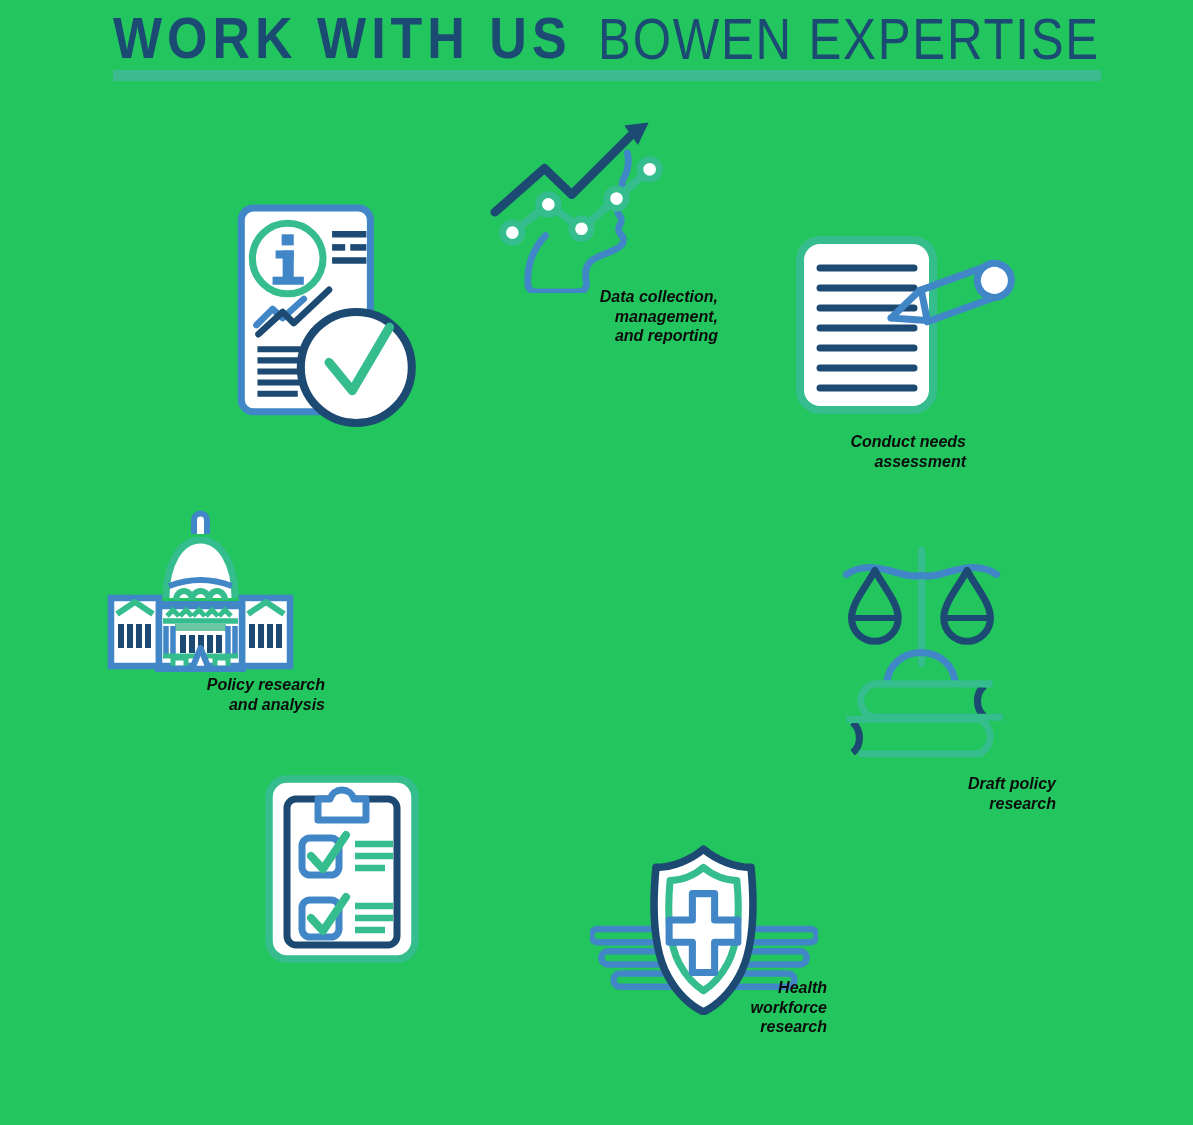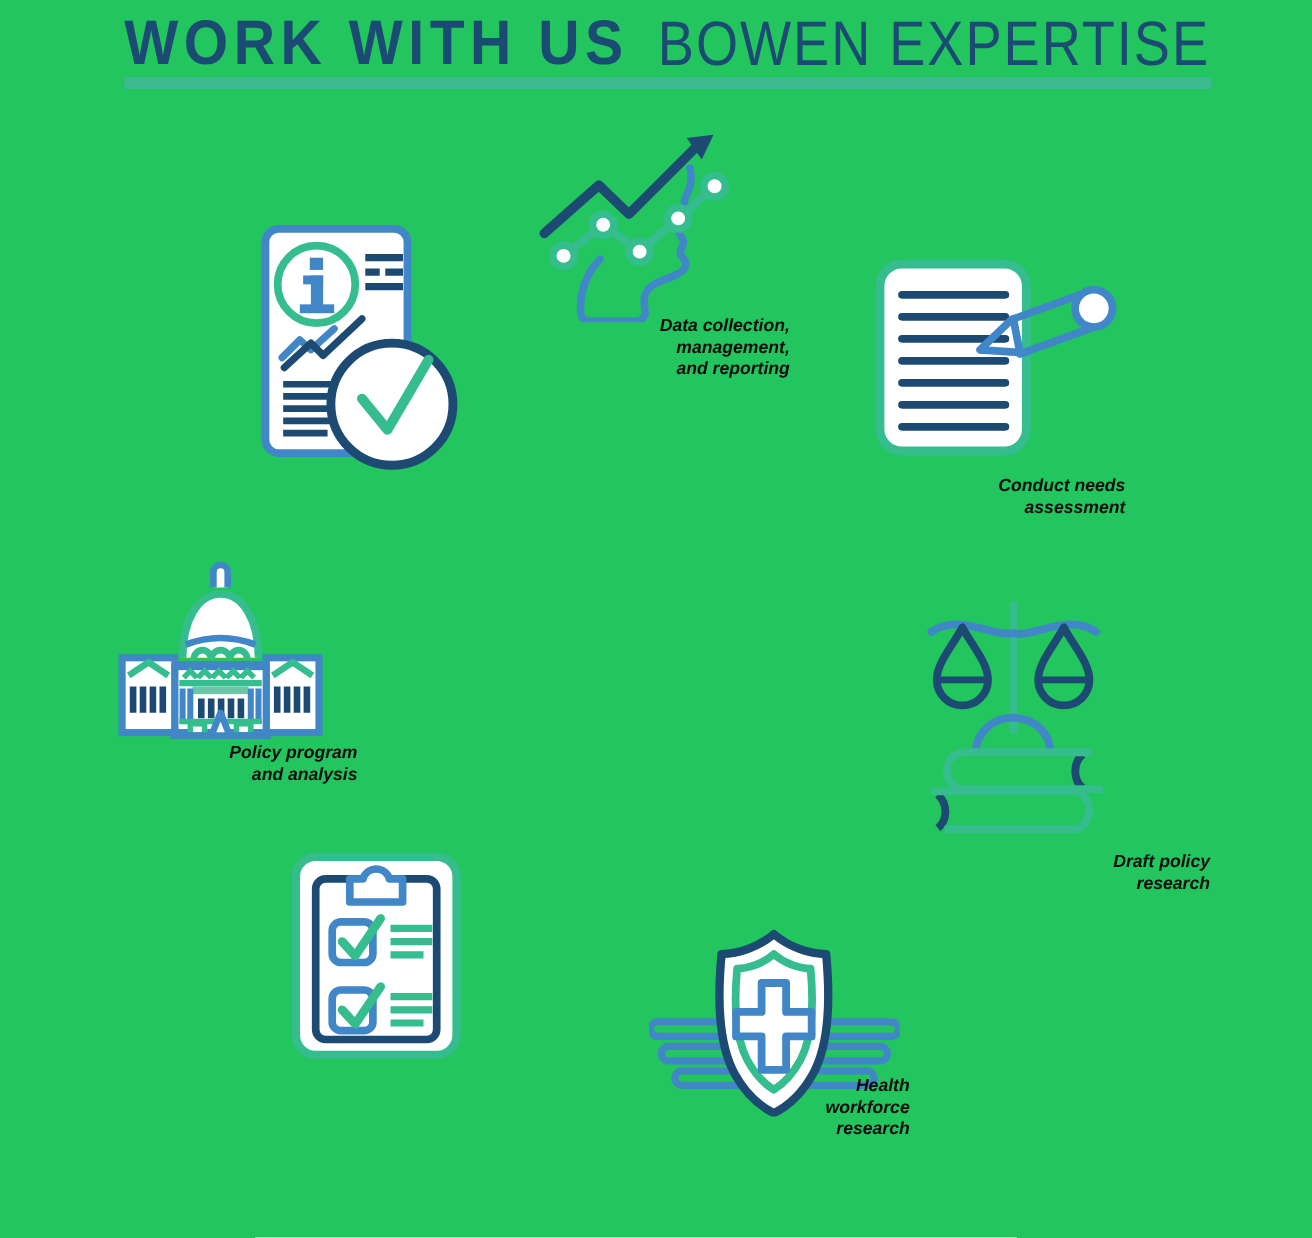--- a/index.html
+++ b/index.html
@@ -92,21 +92,21 @@
         <line x1="32" y1="136" x2="126" y2="136"></line>
         <line x1="32" y1="156" x2="126" y2="156"></line>
       </g>
       <g transform="translate(103,86) rotate(-20)" stroke="var(--blue)" stroke-width="7" stroke-linecap="round" stroke-linejoin="round">
         <path d="M0,0 L36,-16 H104 M0,0 L36,16 H104" fill="none"></path>
         <line x1="38" y1="-16" x2="33" y2="16"></line>
         <circle cx="110" cy="0" r="17" fill="#fff"></circle>
       </g>
     </svg>
   </div>
-  <div class="label" style="left:763px;top:432px;width:260px;">Conduct needs
+  <div class="label" style="left:706px;top:432px;width:260px;">Conduct needs
 assessment</div>
 
   <div class="icon" style="left:103px;top:500px;">
     <svg width="195" height="172" viewBox="0 0 195 172">
       <path d="M91,34 V20 a6.5,6.5 0 0 1 13,0 V34" fill="#fff" stroke="var(--blue)" stroke-width="6"></path>
       <path d="M63,98 C63,64 77,40 97.5,40 C118,40 132,64 132,98" fill="#fff" stroke="var(--green)" stroke-width="7"></path>
       <path d="M66,86 Q97.5,74 129,86" fill="none" stroke="var(--blue)" stroke-width="6"></path>
       <path d="M73,100 a8,9 0 0 1 16,0 M89,100 a8.5,9 0 0 1 17,0 M106,100 a8,9 0 0 1 16,0" fill="none" stroke="var(--green)" stroke-width="6"></path>
       <line x1="57" y1="104" x2="138" y2="104" stroke="var(--blue)" stroke-width="6"></line>
       <rect x="8" y="98" width="48" height="68" fill="#fff" stroke="var(--blue)" stroke-width="6.5"></rect>
@@ -142,39 +142,39 @@
           <line x1="125" y1="126" x2="125" y2="158"></line>
           <line x1="132" y1="126" x2="132" y2="158"></line>
         </g>
       <line x1="60" y1="156" x2="135" y2="156" stroke="var(--green)" stroke-width="5"></line>
       <rect x="70" y="158" width="13" height="10" fill="#fff" stroke="var(--green)" stroke-width="5"></rect>
       <rect x="112" y="158" width="13" height="10" fill="#fff" stroke="var(--green)" stroke-width="5"></rect>
       <path d="M89,169 L97.5,148 L106,169" fill="#fff" stroke="var(--blue)" stroke-width="6" stroke-linejoin="round"></path>
       <line x1="52" y1="169" x2="143" y2="169" stroke="var(--blue)" stroke-width="6.5"></line>
     </svg>
   </div>
-  <div class="label" style="left:75px;top:675px;width:250px;">Policy program
+  <div class="label" style="left:75px;top:675px;width:250px;">Policy research
 and analysis</div>
 
   <div class="icon" style="left:832px;top:542px;">
     <svg width="178" height="228" viewBox="0 0 175 225">
       <line x1="88" y1="8" x2="88" y2="120" stroke="var(--green)" stroke-width="7" stroke-linecap="round"></line>
       <path d="M14,32 C40,14 70,38 88,33 C106,38 136,14 162,32" fill="none" stroke="var(--blue)" stroke-width="7" stroke-linecap="round"></path>
       <path d="M42,28 C33,45 19,60 19,75 a23,23 0 1 0 46,0 C65,60 51,45 42,28 Z" fill="none" stroke="var(--navy)" stroke-width="7" stroke-linejoin="round"></path>
       <line x1="19" y1="75" x2="65" y2="75" stroke="var(--navy)" stroke-width="6"></line>
       <path d="M133,28 C124,45 110,60 110,75 a23,23 0 1 0 46,0 C156,60 142,45 133,28 Z" fill="none" stroke="var(--navy)" stroke-width="7" stroke-linejoin="round"></path>
       <line x1="110" y1="75" x2="156" y2="75" stroke="var(--navy)" stroke-width="6"></line>
       <path d="M54,140 a33.5,31 0 0 1 67,0" fill="none" stroke="var(--blue)" stroke-width="7"></path>
       <path d="M150,142 c-9,7 -9,23 0,30" fill="none" stroke="var(--navy)" stroke-width="7"></path>
       <path d="M158,140 H44 a16,16.5 0 0 0 0,33 H168" fill="none" stroke="var(--green)" stroke-width="7"></path>
       <path d="M20,178 c9,8 9,23 0,30" fill="none" stroke="var(--navy)" stroke-width="7"></path>
       <path d="M14,175 H146 c13,9 13,25 0,34 H26" fill="none" stroke="var(--green)" stroke-width="7"></path>
     </svg>
   </div>
-  <div class="label" style="left:860px;top:774px;width:240px;">Draft policy
+  <div class="label" style="left:816px;top:774px;width:240px;">Draft policy
 research</div>
 
   <div class="icon" style="left:262px;top:762px;">
     <svg width="160" height="203" viewBox="0 0 160 203">
       <rect x="7" y="17" width="146" height="180" rx="18" fill="#fff" stroke="var(--green)" stroke-width="7.5"></rect>
       <rect x="25" y="37" width="110" height="146" rx="9" fill="#fff" stroke="var(--navy)" stroke-width="7"></rect>
       <path d="M56,58 V37 H68 a12.5,12.5 0 0 1 24,0 H104 V58 Z" fill="#fff" stroke="var(--blue)" stroke-width="7" stroke-linejoin="round"></path>
       <rect x="40" y="76" width="37" height="37" rx="8" fill="#fff" stroke="var(--blue)" stroke-width="7"></rect>
       <path d="M49,94 L61,107 L84,73" fill="none" stroke="var(--green)" stroke-width="8" stroke-linecap="round" stroke-linejoin="round"></path>
       <g stroke="var(--green)" stroke-width="6.5">

